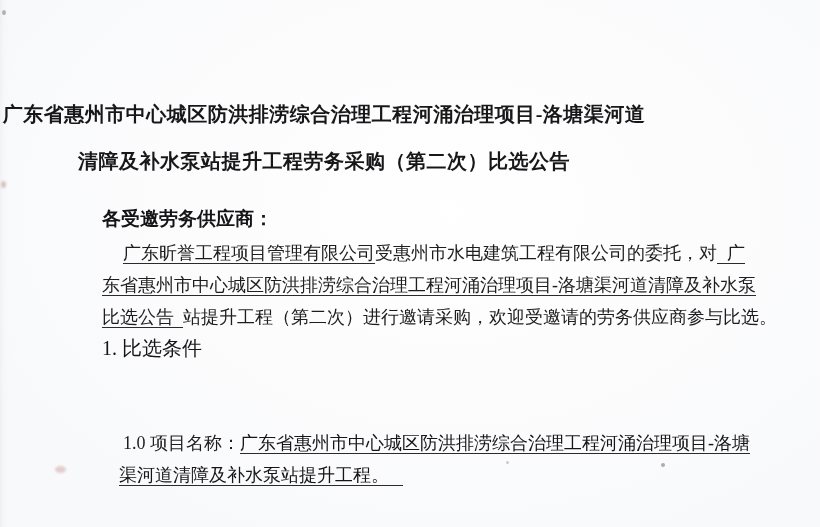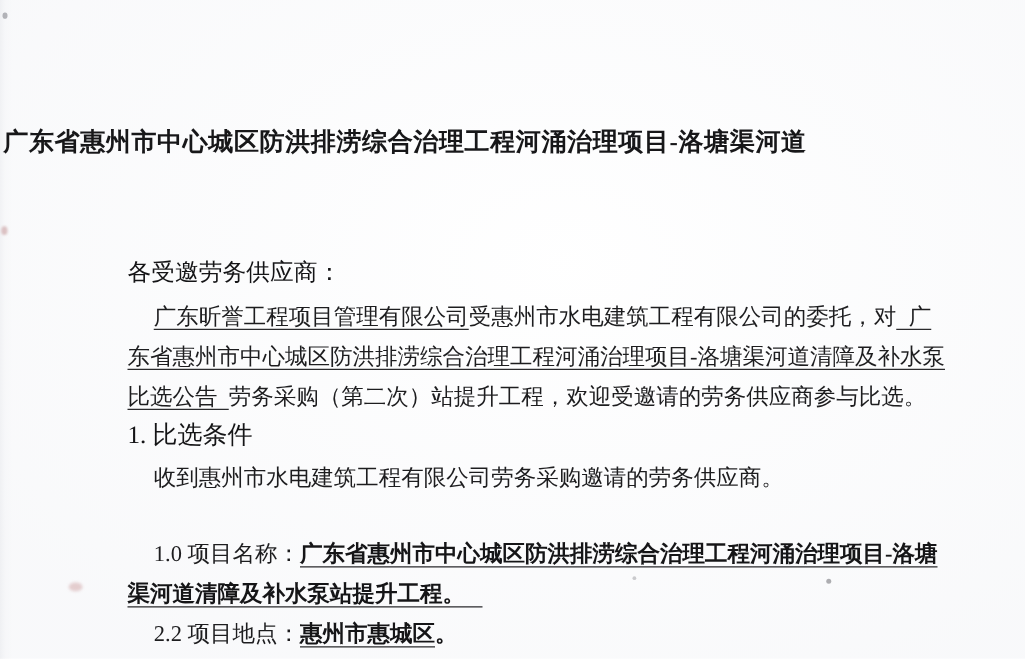--- a/index.html
+++ b/index.html
@@ -38,27 +38,27 @@
     text-align: justify;
     text-align-last: justify;
   }
   .heading {
     font-size: 20px;
     font-weight: normal;
     color: #151517;
   }
   .salute {
     font-size: 19px;
-    font-weight: normal;
+    font-weight: bold;
     color: #151517;
   }
   .u {
     border-bottom: 1.5px solid #2a2a2c;
   }
-  .bold { font-weight: bold; color: #151517; }
+  .bold { font-weight: normal; color: #151517; }
   .pad-left-sp { padding-left: 10px; }
   .pad-right-sp { padding-right: 9px; }
   .pad-right-lg { padding-right: 14px; }
   .speck {
     position: absolute;
     border-radius: 50%;
     pointer-events: none;
   }
   .speck-a { left: 1px; top: 181px; width: 5px; height: 7px; background: rgba(196,150,152,0.55); filter: blur(1px); }
   .speck-b { left: 55px; top: 466px; width: 11px; height: 7px; background: rgba(188,124,122,0.35); filter: blur(1.2px); }
@@ -71,45 +71,42 @@
 
 <div class="page">
 
   <div class="speck speck-a"></div>
   <div class="speck speck-b"></div>
   <div class="speck speck-c"></div>
   <div class="speck speck-d"></div>
   <div class="speck speck-e"></div>
 
   <div class="line title-line" style="top:101px;">广东省惠州市中心城区防洪排涝综合治理工程河涌治理项目-洛塘渠河道</div>
+  <div class="line title-line" style="top:148px;">清障及补水泵站提升工程劳务采购（第二次）比选公告</div>
 
   <div class="line salute" style="top:206px; left:102px;">各受邀劳务供应商：</div>
 
   <div class="line body-text just" style="top:240px; left:123px; width:617px;">
     <span class="u">广东昕誉工程项目管理有限公司</span><span>受惠州市水电建筑工程有限公司的委托，对</span><span class="u pad-left-sp">广</span>
   </div>
 
   <div class="line body-text just" style="top:272px; left:102px; width:638px;">
     <span class="u">东省惠州市中心城区防洪排涝综合治理工程河涌治理项目-洛塘渠河道清障及补水泵</span>
   </div>
 
   <div class="line body-text just" style="top:304px; left:102px; width:638px;">
-    <span class="u pad-right-sp">比选公告</span><span>劳务采购（第二次）站提升工程，欢迎受邀请的劳务供应商参与比选。</span>
+    <span class="u pad-right-sp">比选公告</span><span>站提升工程（第二次）进行邀请采购，欢迎受邀请的劳务供应商参与比选。</span>
   </div>
 
   <div class="line heading" style="top:335px; left:102px;">1. 比选条件</div>
 
-  <div class="line body-text" style="top:369px; left:123px;">收到惠州市水电建筑工程有限公司劳务采购邀请的劳务供应商。</div>
 
 
   <div class="line body-text just" style="top:430px; left:123px; width:617px;">
     <span>1.0 项目名称：</span><span class="u bold">广东省惠州市中心城区防洪排涝综合治理工程河涌治理项目-洛塘</span>
   </div>
 
-  <div class="line body-text" style="top:462px; left:102px;text-align:right;">
+  <div class="line body-text" style="top:462px; left:119px;text-align:right;">
     <span class="u bold pad-right-lg">渠河道清障及补水泵站提升工程。</span>
   </div>
 
-  <div class="line body-text" style="top:494px; left:123px;">
-    <span>2.2 项目地点：</span><span class="u bold">惠州市惠城区</span><span class="bold">。</span>
-  </div>
 
 </div>
 
 </body></html>

